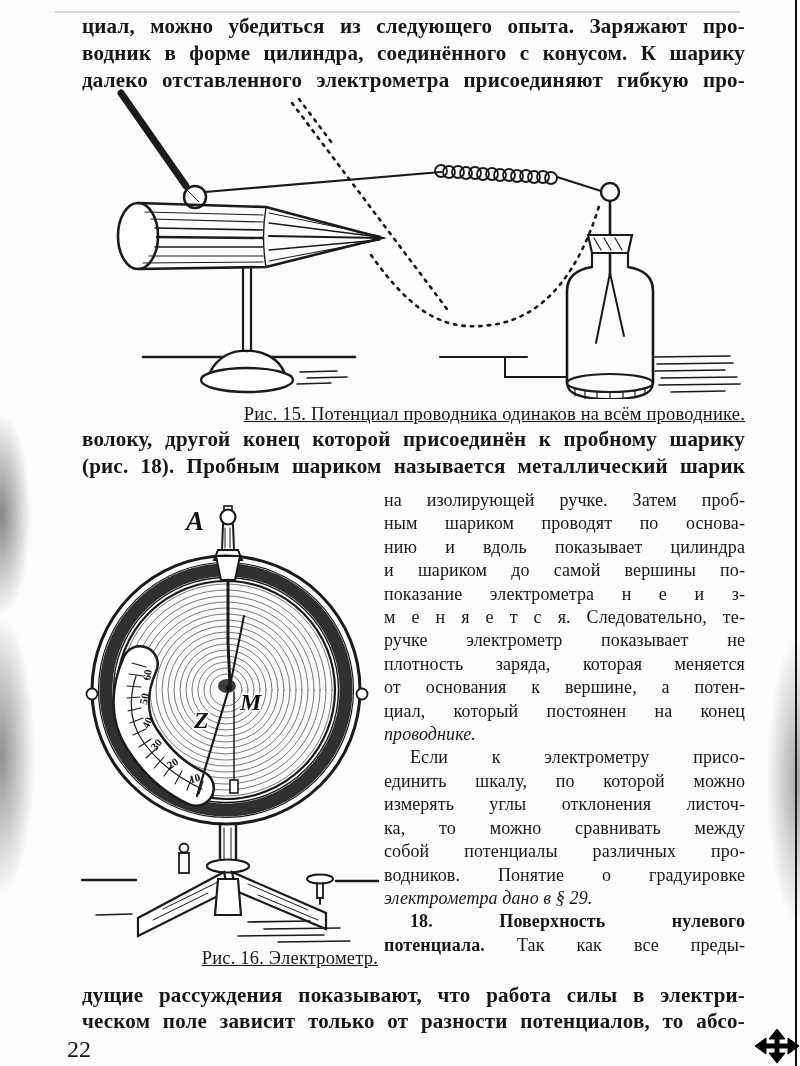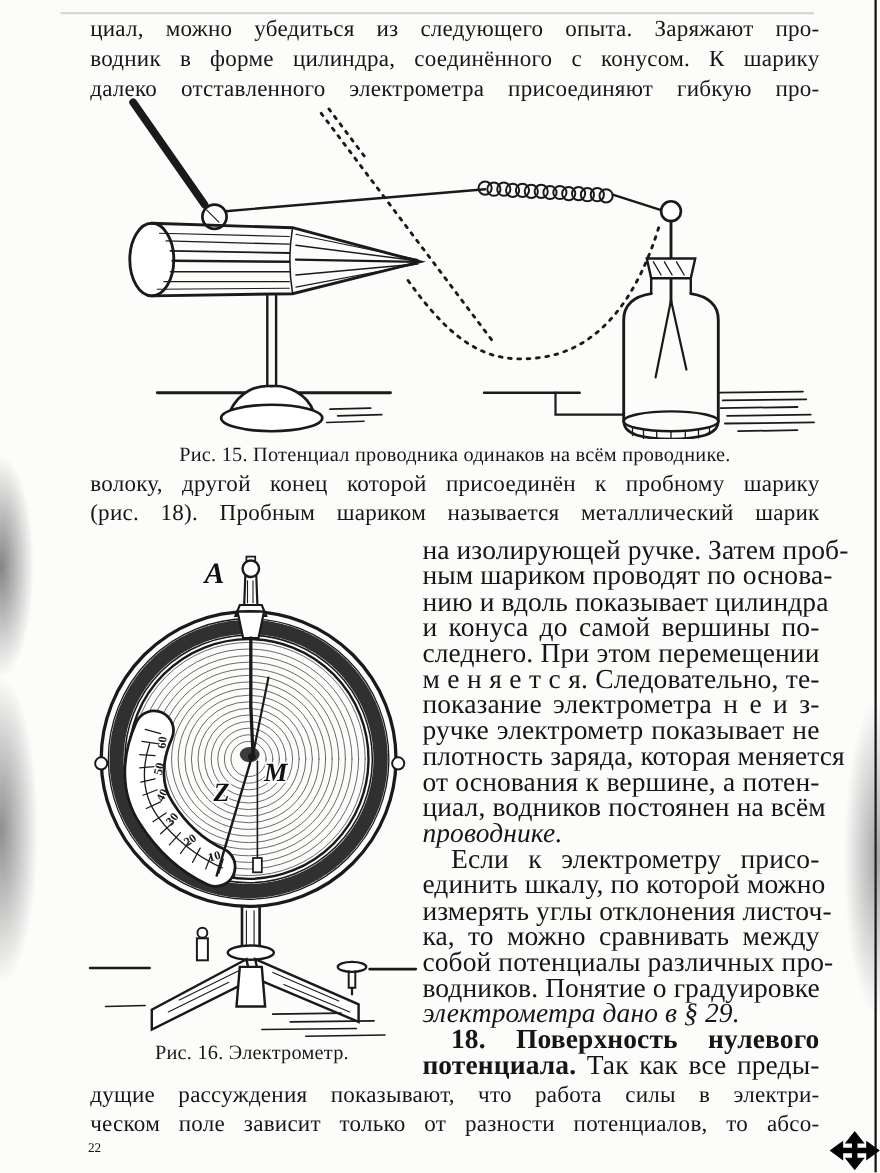--- a/index.html
+++ b/index.html
@@ -4,26 +4,26 @@
 <style>
   html,body{margin:0;padding:0;}
   body{width:800px;height:1066px;position:relative;overflow:hidden;
        background:#fcfcfb;font-family:"Liberation Serif","DejaVu Serif",serif;color:#161616;}
   .page{position:absolute;inset:0;overflow:hidden;}
 
   
   .para{position:absolute;left:82px;width:663px;}
   .jline{text-align:justify;text-align-last:justify;white-space:nowrap;}
   .jline.last{text-align-last:left;font-style:italic;}
-  .fullw{font-size:21px;line-height:27px;letter-spacing:.2px;}
-  .colw{font-size:25px;line-height:23.4px;letter-spacing:.1px;}
+  .fullw{font-size:21px;line-height:27px;letter-spacing:.2px;font-weight:bold;}
+  .colw{font-size:18px;line-height:23.4px;letter-spacing:.1px;}
   .indent{text-indent:26px;}
   .b{font-weight:bold;}
-  .caption{position:absolute;text-align:center;font-size:18.5px;letter-spacing:.2px;}
-  .pagenum{position:absolute;left:80px;top:1036px;font-size:12px;}
+  .caption{position:absolute;text-align:right;font-size:18.5px;letter-spacing:.2px;text-decoration:underline;}
+  .pagenum{position:absolute;left:67px;top:1036px;font-size:24px;}
 
   
   .edge-line-right{position:absolute;top:0;bottom:0;right:3px;width:2.5px;background:#101010;}
   .edge-line-top{position:absolute;left:55px;right:60px;top:11px;height:2px;background:rgba(110,110,110,.28);}
   .blob{position:absolute;pointer-events:none;}
   .blob.l1{left:-30px;top:410px;width:62px;height:210px;
     background:radial-gradient(ellipse at center,rgba(35,35,35,.55),rgba(35,35,35,0) 68%);}
   .blob.l2{left:-34px;top:610px;width:70px;height:290px;
     background:radial-gradient(ellipse at center,rgba(35,35,35,.5),rgba(35,35,35,0) 68%);}
   .blob.r1{right:-30px;top:630px;width:64px;height:300px;
@@ -274,28 +274,27 @@
       </g>
     </g>
   </svg>
 
   <div class="caption" style="left:80px;width:298px;top:948px;">Рис. 16. Электрометр.</div>
 
   <div style="position:absolute;left:384px;top:489px;width:361px;" class="colw">
     <div class="jline">на изолирующей ручке. Затем проб-</div>
     <div class="jline">ным шариком проводят по основа-</div>
     <div class="jline">нию и вдоль показывает цилиндра</div>
-    <div class="jline">и конуса до самой вершины по-</div>
-    <div class="jline">следнего. При этом перемещении</div>
+    <div class="jline">и шариком до самой вершины по-</div>
+    <div class="jline">показание электрометра н е  и з-</div>
     <div class="jline">м е н я е т с я.  Следовательно, те-</div>
-    <div class="jline">показание электрометра н е  и з-</div>
     <div class="jline">ручке электрометр показывает не</div>
     <div class="jline">плотность заряда, которая меняется</div>
     <div class="jline">от основания к вершине, а потен-</div>
-    <div class="jline">циал, водников постоянен на всём</div>
+    <div class="jline">циал, который постоянен на конец</div>
     <div class="jline last">проводнике.</div>
     <div class="jline indent">Если к электрометру присо-</div>
     <div class="jline">единить шкалу, по которой можно</div>
     <div class="jline">измерять углы отклонения листоч-</div>
     <div class="jline">ка, то можно сравнивать между</div>
     <div class="jline">собой потенциалы различных про-</div>
     <div class="jline">водников. Понятие о градуировке</div>
     <div class="jline last">электрометра дано в § 29.</div>
     <div class="jline indent b">18. Поверхность нулевого</div>
     <div class="jline"><span class="b">потенциала.</span><span> Так как все преды-</span></div>

